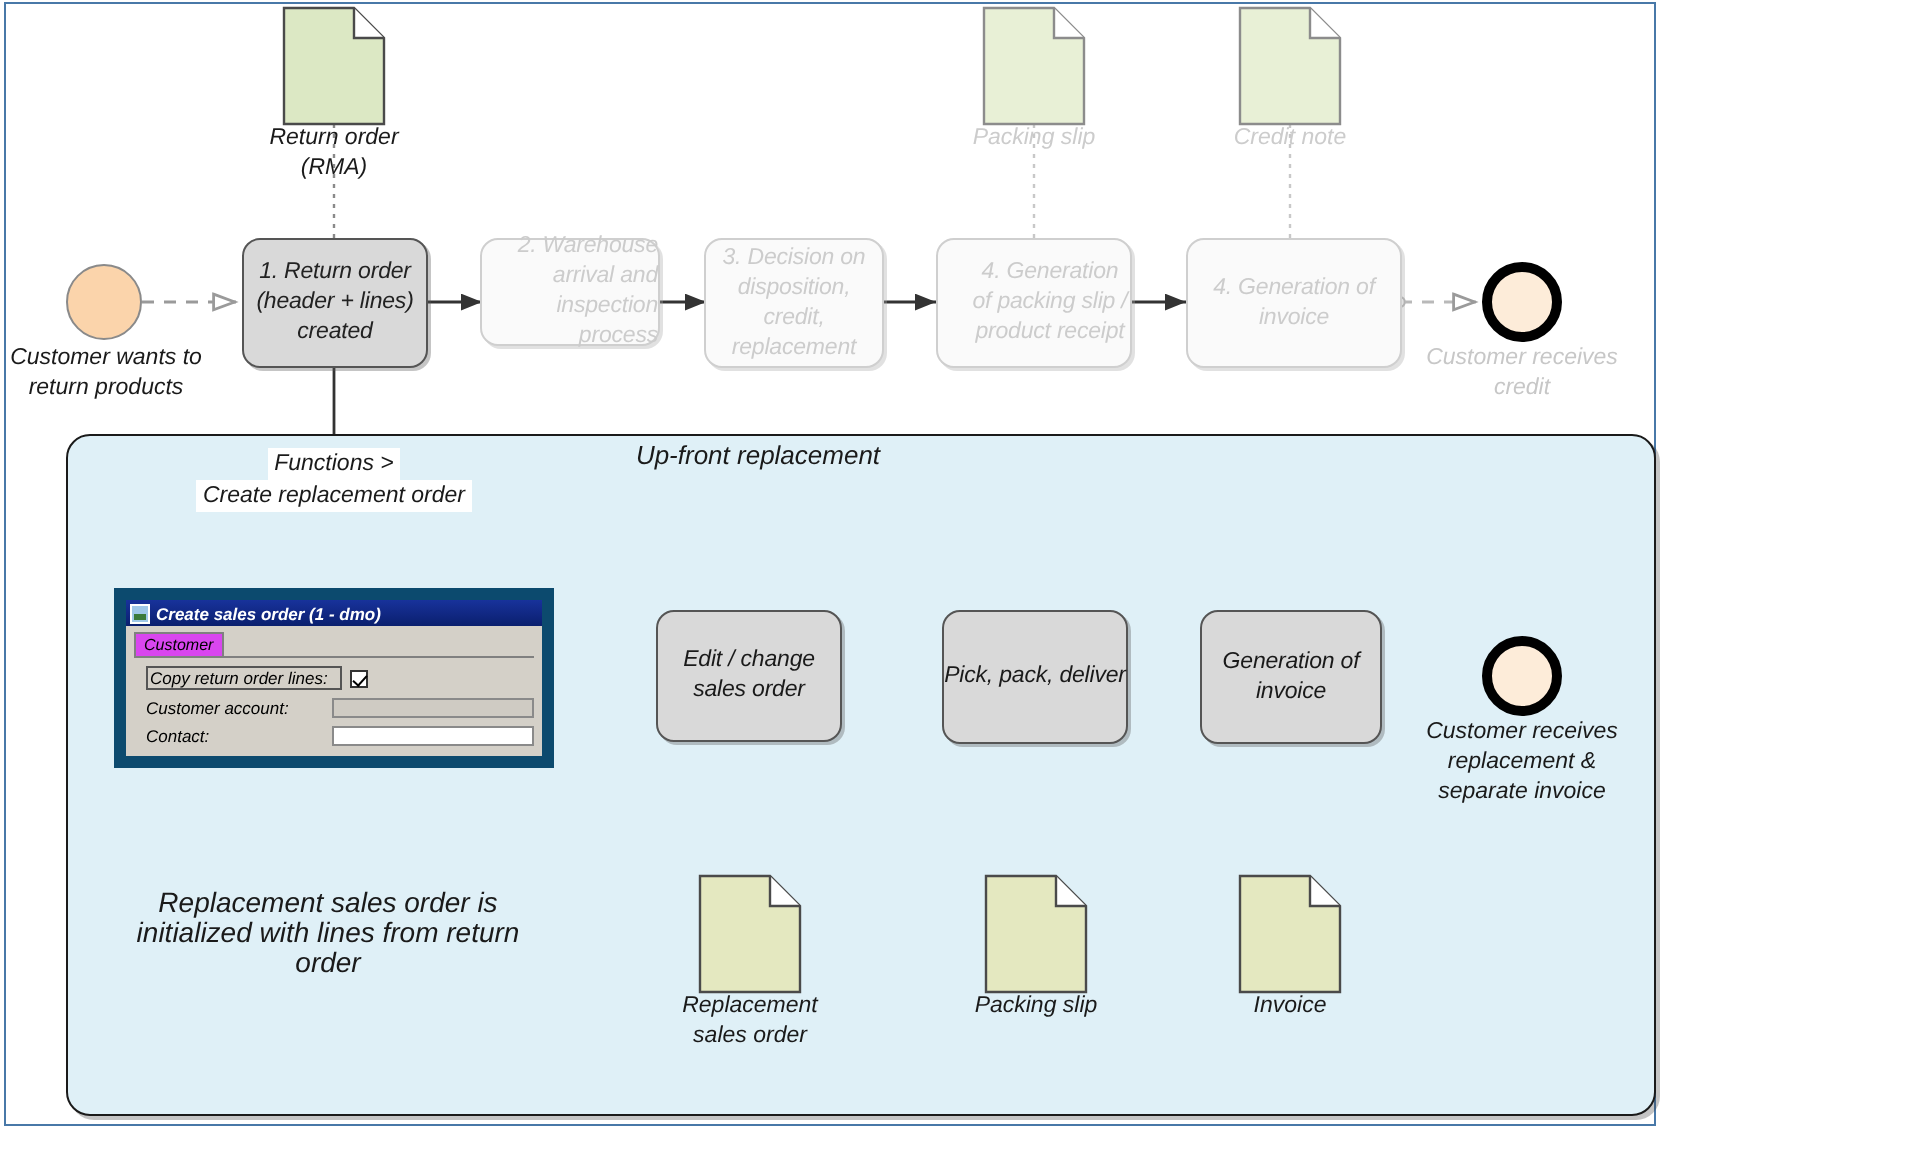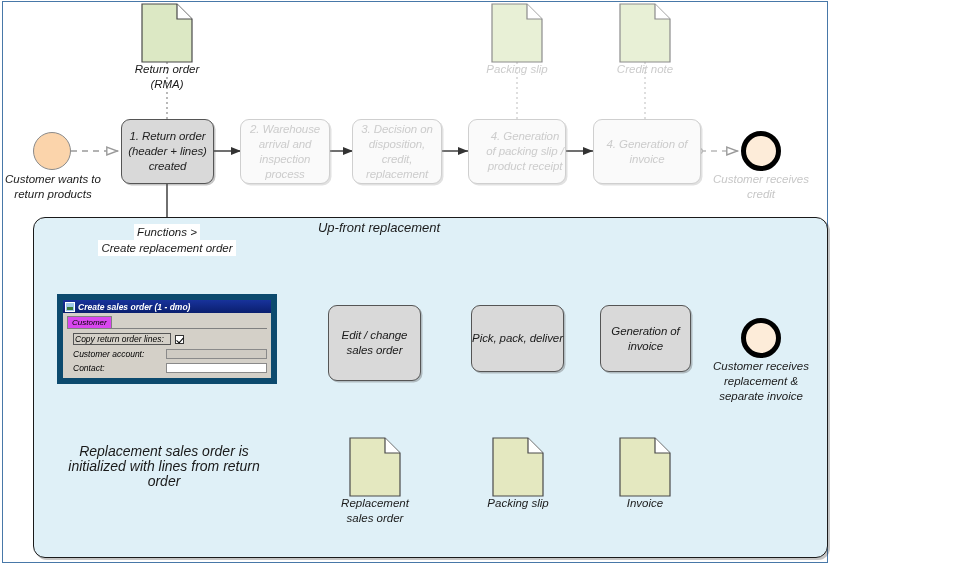--- a/index.html
+++ b/index.html
@@ -342,21 +342,21 @@
   <div class="event-start" style="left:33px; top:132px;"></div>
   <div class="event-label" style="left:-8px; top:172px; width:122px;">
     <div>Customer wants to</div>
     <div>return products</div>
   </div>
 
   <div class="node active" style="left:121px; top:119px; width:93px; height:65px;">
     <span>1. Return order (header + lines) created</span>
   </div>
 
-  <div class="node faded" style="left:240px; top:119px; width:90px; height:65px;">
+  <div class="node faded" style="left:240px; top:119px; width:90px; height:54px;text-align:right;">
     <span>2. Warehouse arrival and inspection process</span>
   </div>
 
   <div class="node faded" style="left:352px; top:119px; width:90px; height:65px;">
     <span>3. Decision on disposition, credit, replacement</span>
   </div>
 
   <div class="node faded" style="left:468px; top:119px; width:98px; height:65px;padding-left:16px;">
     <span>4. Generation of packing slip / product receipt</span>
   </div>
@@ -402,21 +402,21 @@
       </div>
     </div>
   </div>
 
   <div class="caption" style="left:56px; top:444px; width:216px;">
     <div>Replacement sales order is</div>
     <div>initialized with lines from return</div>
     <div>order</div>
   </div>
 
-  <div class="node replacement" style="left:328px; top:305px; width:93px; height:76px;">
+  <div class="node replacement" style="left:328px; top:305px; width:93px; height:66px;">
     <span>Edit / change sales order</span>
   </div>
 
   <div class="node replacement" style="left:471px; top:305px; width:93px; height:67px;">
     <span>Pick, pack, deliver</span>
   </div>
 
   <div class="node replacement" style="left:600px; top:305px; width:91px; height:67px;">
     <span>Generation of invoice</span>
   </div>

